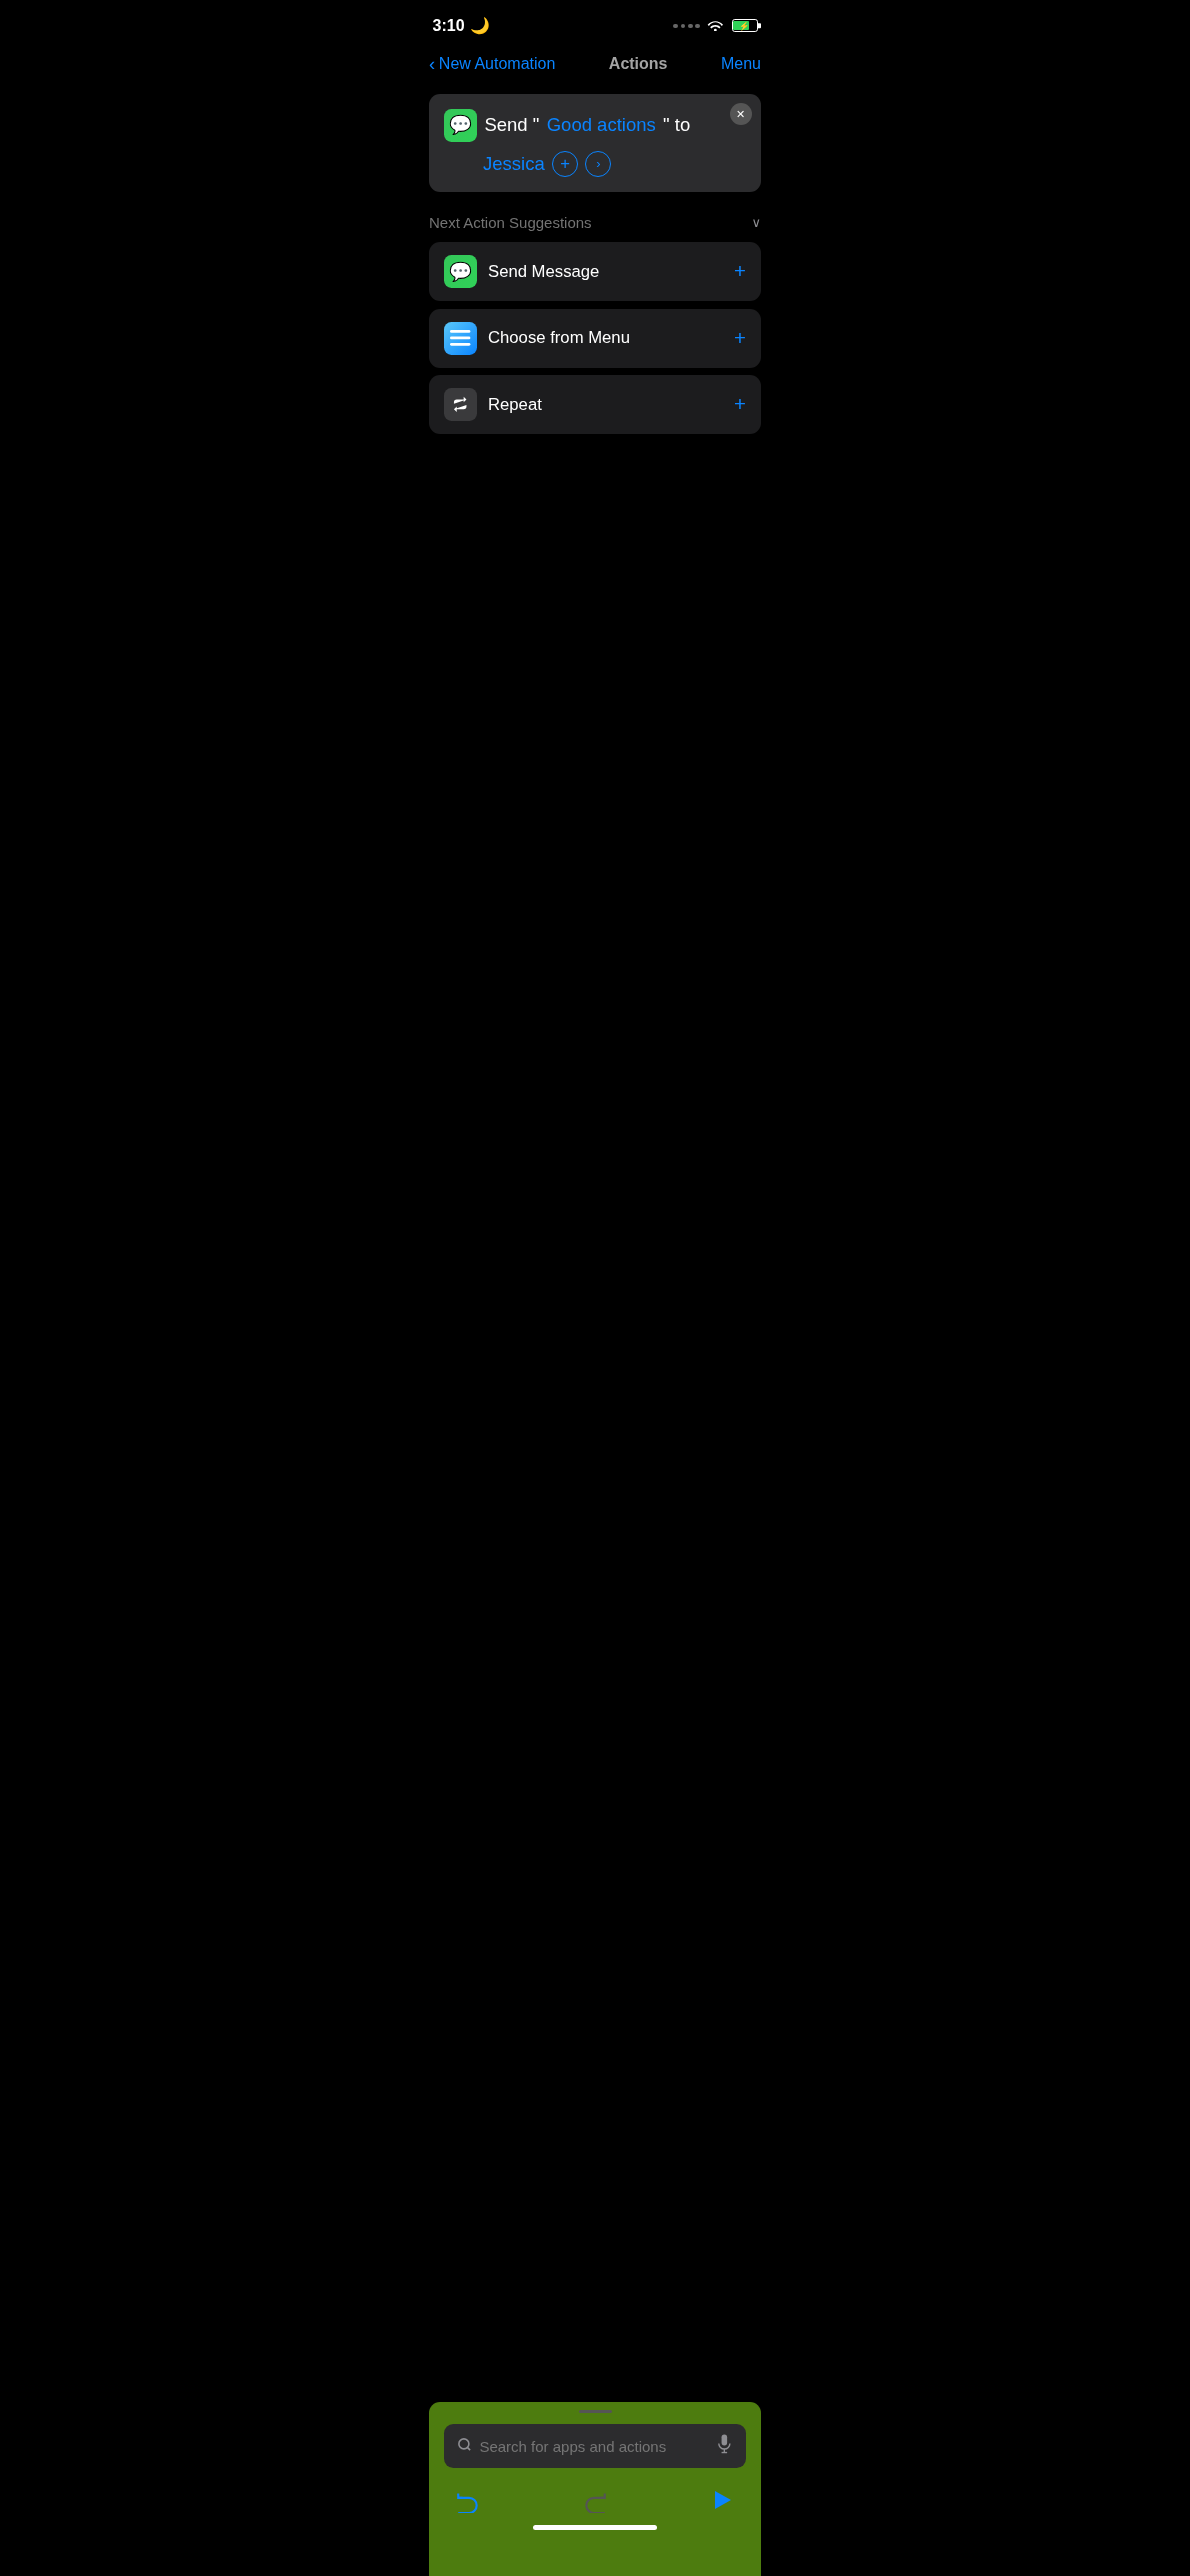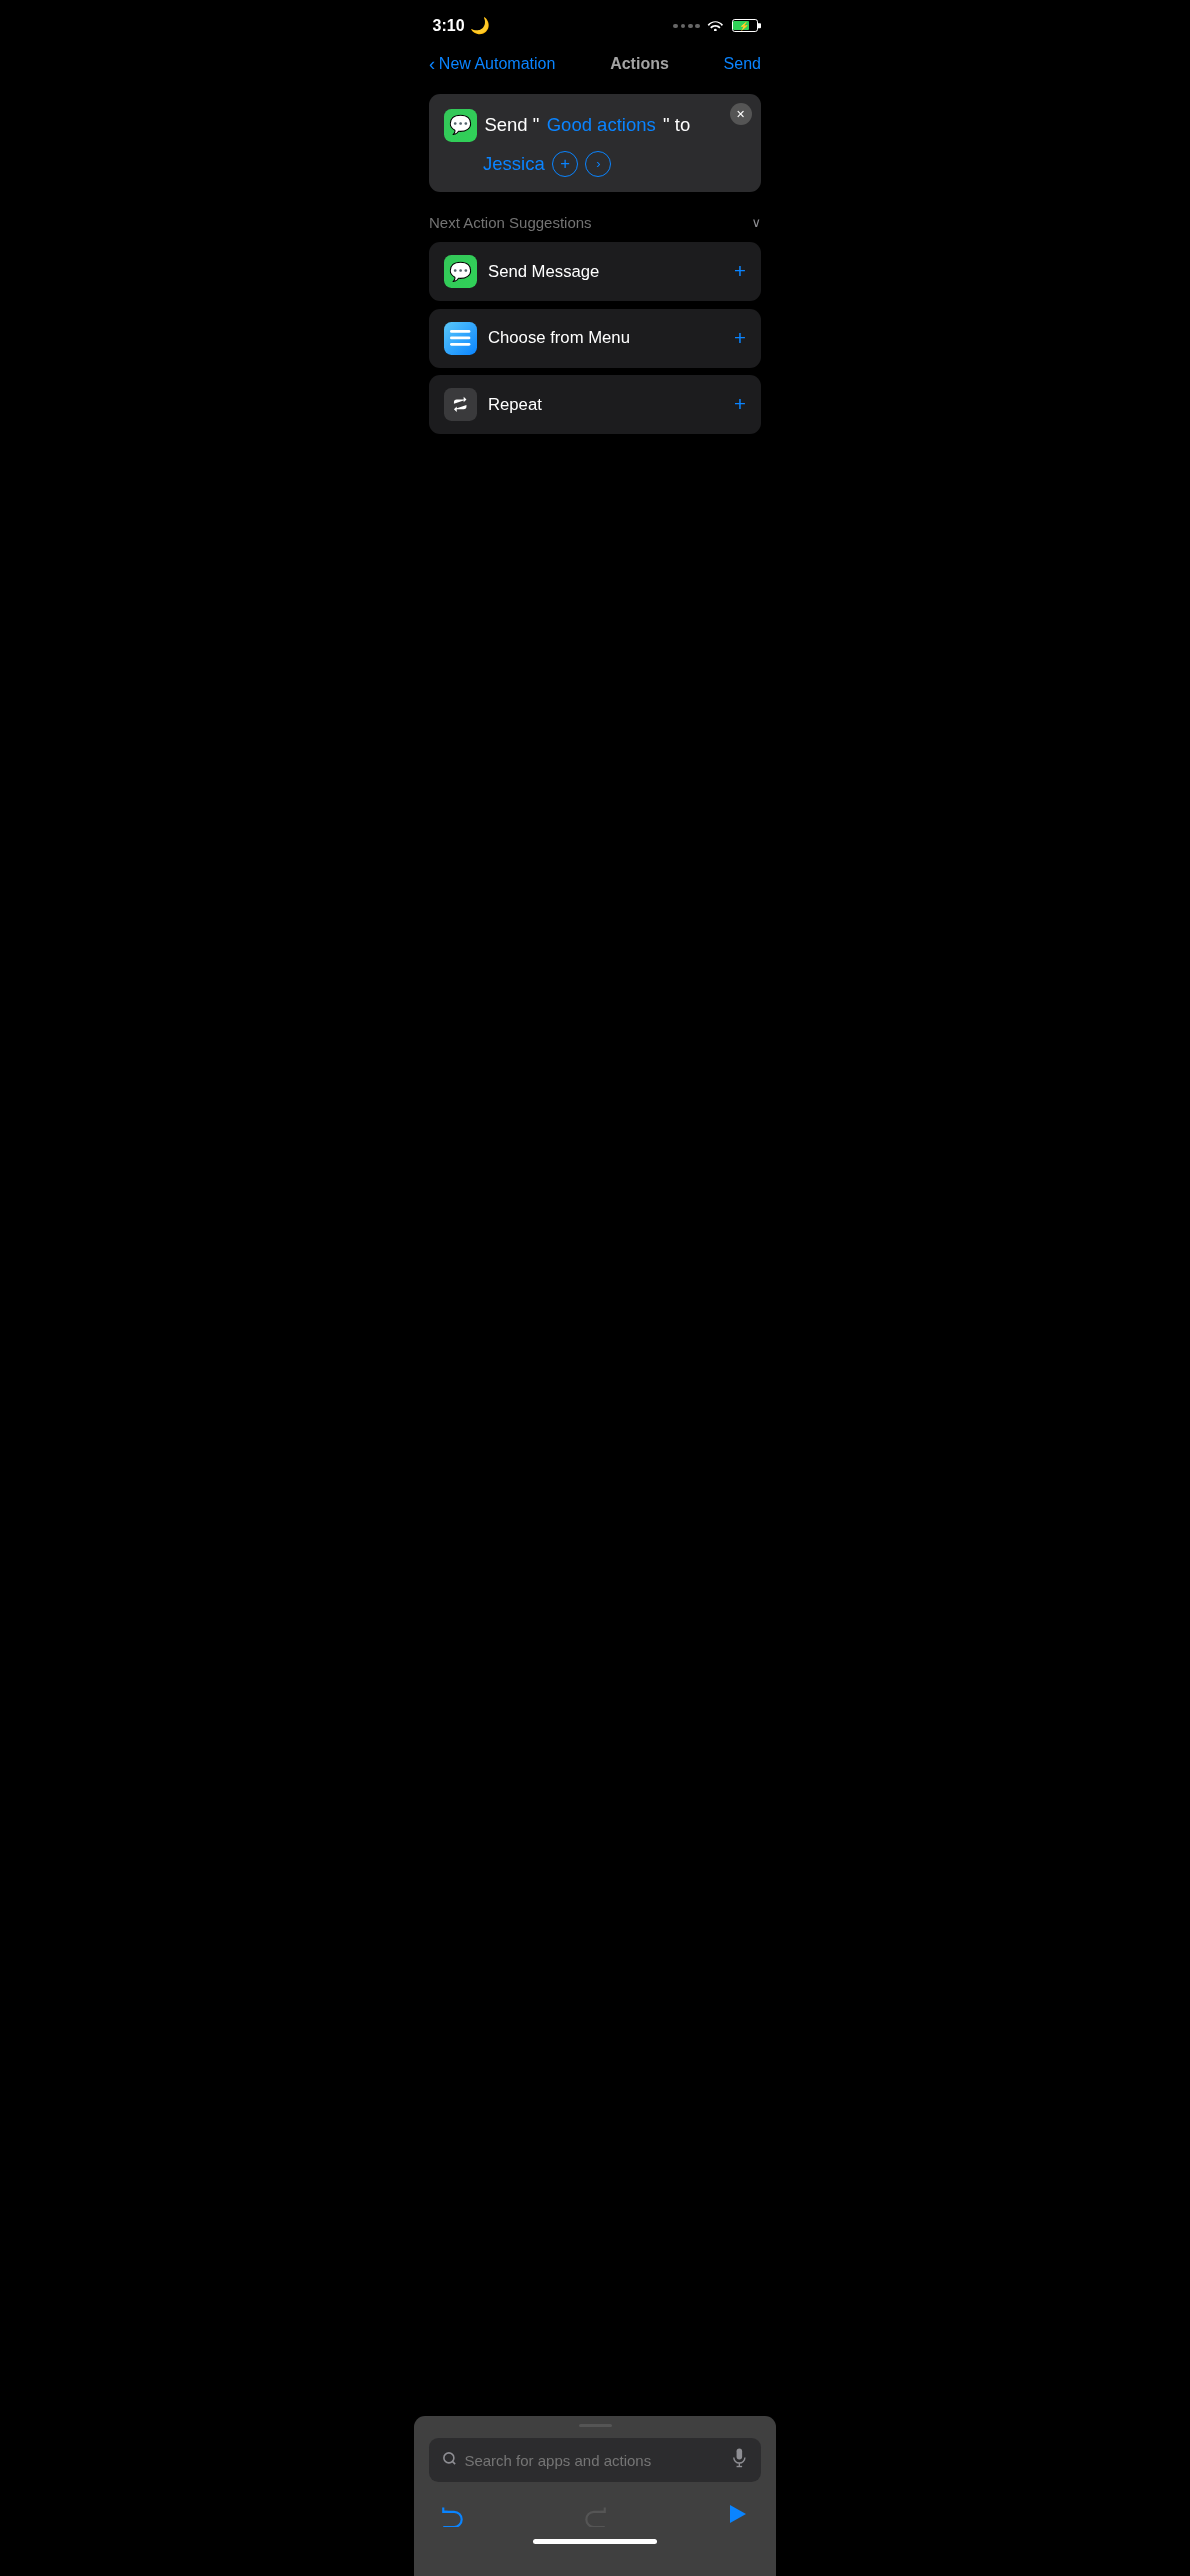--- a/index.html
+++ b/index.html
@@ -313,24 +313,24 @@
       font-size: 20.4px;
       font-weight: 300;
     }
 
     
     .bottom-sheet {
       position: fixed;
       bottom: 0;
       left: 50%;
       transform: translateX(-50%);
-      width: 362px;
-      background: #404040;
+      width: 332px;
+      background: #4d7c0f;
       border-radius: 11px 11px 0 0;
-      padding-bottom: 32px;
+      padding-bottom: 46px;
     }
 
     .bottom-handle {
       width: 33px;
       height: 3.7px;
       background: #555;
       border-radius: 1.9px;
       margin: 7.4px auto 11px;
     }
 
@@ -453,21 +453,21 @@
     </div>
   </div>
 </div>
 
 <div class="nav-bar">
   <div class="nav-back">
     <span class="nav-back-arrow">‹</span>
     <span>New Automation</span>
   </div>
   <span class="nav-title">Actions</span>
-  <span class="nav-next">Send</span>
+  <span class="nav-next">Menu</span>
 </div>
 
 <div class="action-card">
   <div class="action-card-content">
     <div class="action-first-line">
       <div class="message-icon-wrapper">
         <span class="message-icon-inner">💬</span>
       </div>
       <span class="action-text">Send "</span>
       <span class="action-variable">Good actions</span>

